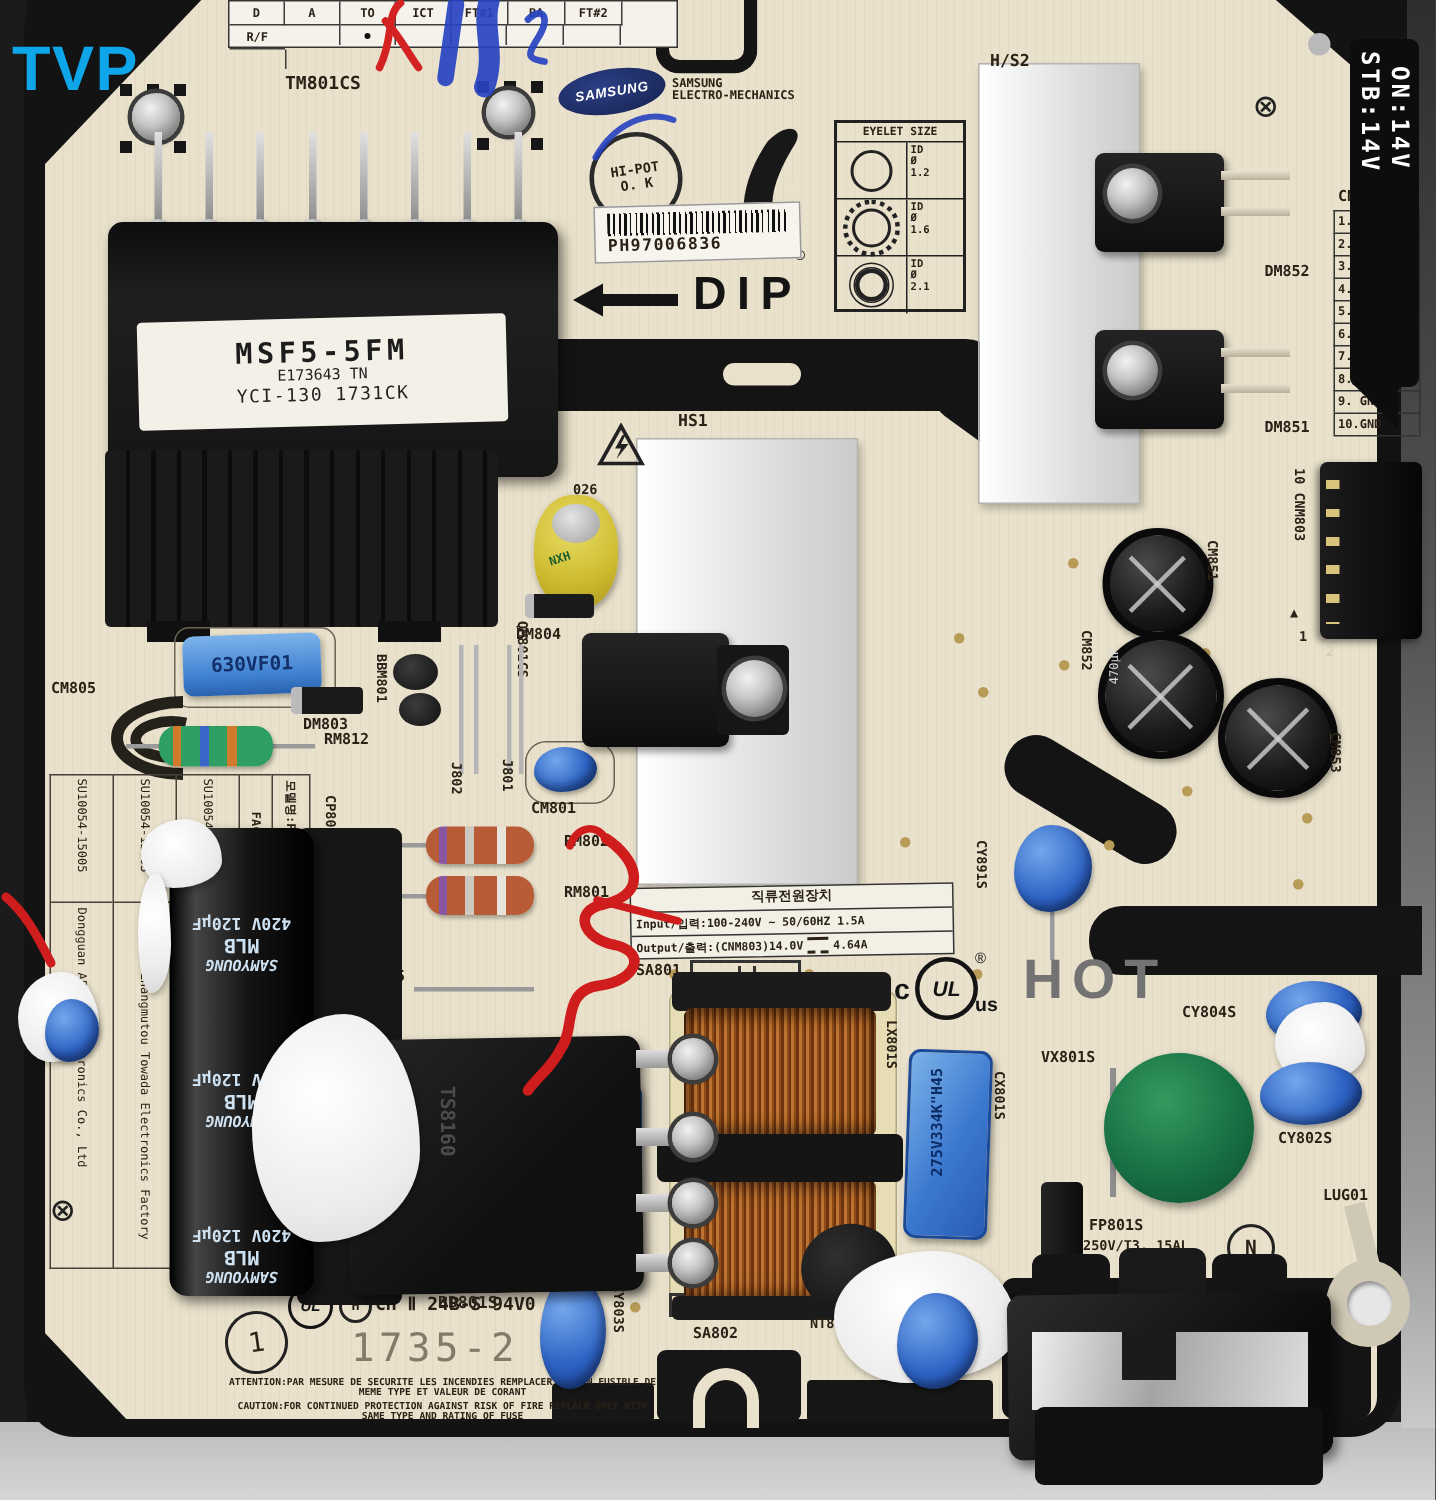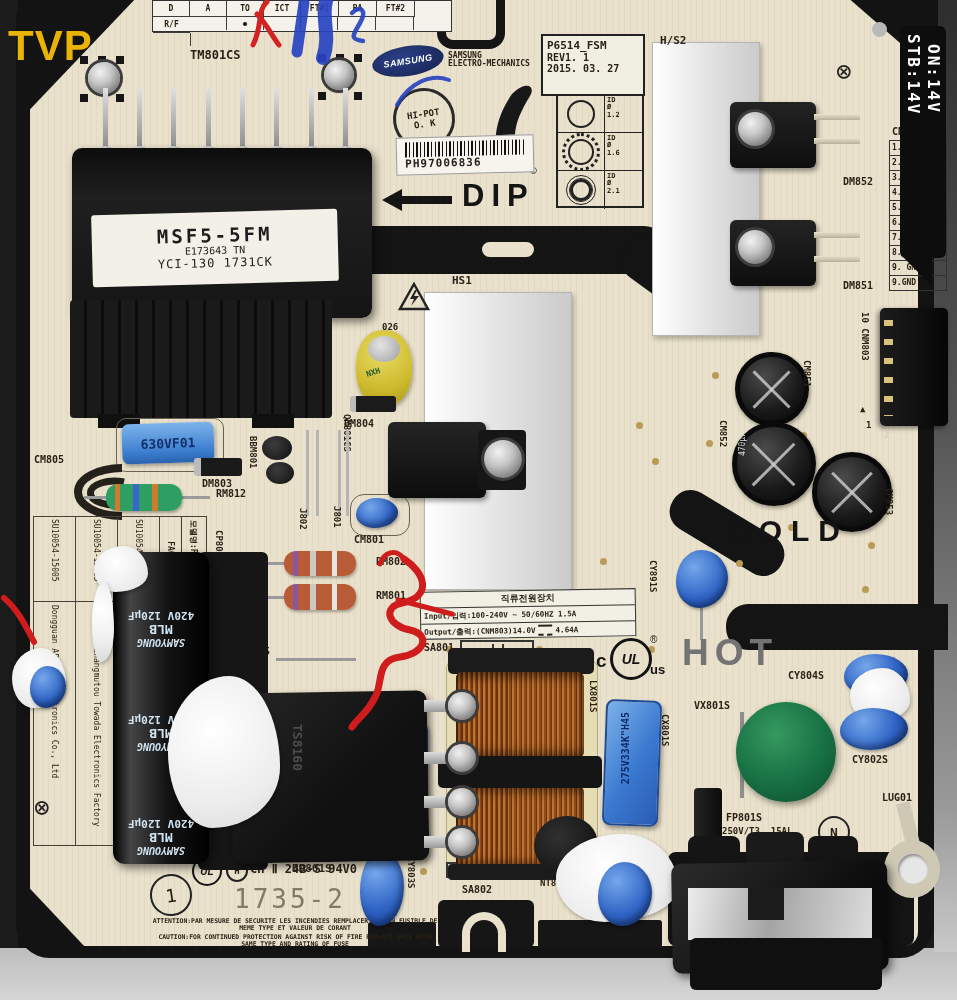--- a/index.html
+++ b/index.html
@@ -42,21 +42,21 @@
   <div class="abs" style="left:0;top:948px;width:957px;height:52px;background:linear-gradient(180deg,#bdbdbd,#d6d6d6);z-index:0;"></div>
   <div class="abs" style="left:934px;top:0;width:23px;height:952px;background:linear-gradient(180deg,#2e2e2e,#565656 45%,#9a9a9a 85%,#c9c9c9);z-index:0;"></div>
 
   <div class="abs frame" style="left:16px;top:-14px;width:918px;height:972px;z-index:1;"></div>
   <div class="abs board" style="left:30px;top:0;width:888px;height:946px;z-index:2;"></div>
   <div class="abs" style="left:18px;top:-4px;width:120px;height:126px;background:#131313;clip-path:polygon(0 0,100% 0,0 100%);z-index:3;"></div>
   <div class="abs" style="left:846px;top:-4px;width:92px;height:80px;background:#131313;clip-path:polygon(0 0,100% 0,100% 100%);z-index:3;"></div>
   <div class="abs" style="left:18px;top:876px;width:68px;height:72px;background:#131313;clip-path:polygon(0 0,0 100%,100% 100%);z-index:3;"></div>
   <div class="abs" style="left:437px;top:0;width:50px;height:40px;border:9px solid #151515;border-top:none;border-radius:0 0 16px 16px;z-index:4;"></div>
 
-  <div class="abs sans" style="left:8px;top:22px;font-size:42px;font-weight:bold;color:#eab308;z-index:50;letter-spacing:1px;">TVP</div>
+  <div class="abs sans" style="left:8px;top:22px;font-size:42px;font-weight:bold;color:#0ea5e9;z-index:50;letter-spacing:1px;">TVP</div>
 
   <div class="abs" style="left:152px;top:0;width:298px;height:30px;background:#f4f2ea;border:1px solid #333;display:flex;flex-wrap:wrap;z-index:10;">
     <div class="cell silk" style="width:36px;height:15px;font-size:8px;border-bottom:1px solid #3d3d3d;">D</div>
     <div class="cell silk" style="width:36px;height:15px;font-size:8px;border-bottom:1px solid #3d3d3d;">A</div>
     <div class="cell silk" style="width:36px;height:15px;font-size:8px;border-bottom:1px solid #3d3d3d;">TO</div>
     <div class="cell silk" style="width:36px;height:15px;font-size:8px;border-bottom:1px solid #3d3d3d;">ICT</div>
     <div class="cell silk" style="width:37px;height:15px;font-size:8px;border-bottom:1px solid #3d3d3d;">FT#1</div>
     <div class="cell silk" style="width:37px;height:15px;font-size:8px;border-bottom:1px solid #3d3d3d;">BA</div>
     <div class="cell silk" style="width:37px;height:15px;font-size:8px;border-bottom:1px solid #3d3d3d;">FT#2</div>
     <div class="cell silk" style="width:37px;height:15px;font-size:8px;border-bottom:1px solid #3d3d3d;border-right:none;">R/F</div>
@@ -101,25 +101,20 @@
   <div class="abs silk lbl" style="left:448px;top:52px;font-size:8px;z-index:10;">
     <div>SAMSUNG</div>
     <div>ELECTRO-MECHANICS</div>
   </div>
   <svg class="abs" width="62" height="96" viewBox="0 0 62 96" style="left:482px;top:82px;z-index:10;">
     <path d="M26,86 C8,74 10,40 30,12 C44,-2 54,4 48,14 C38,30 30,48 34,62 C40,56 46,52 50,56 C52,62 44,80 34,86 Z" fill="#181818"></path>
     <circle cx="46" cy="44" r="5" fill="#e9e1cb"></circle>
     <text x="48" y="92" font-size="11" fill="#181818">©</text>
   </svg>
 
-  <div class="abs" style="left:541px;top:34px;width:104px;height:62px;background:#f1eee2;border:2px solid #222;z-index:10;padding:3px 4px;box-sizing:border-box;">
-    <div class="silk" style="font-size:11px;">P6514_FSM</div>
-    <div class="silk" style="font-size:10px;">REV1. 1</div>
-    <div class="silk" style="font-size:10px;">2015. 03. 27</div>
-  </div>
   <div class="abs" style="left:556px;top:80px;width:88px;height:128px;border:2px solid #222;z-index:9;box-sizing:border-box;">
     <div class="silk" style="font-size:7.5px;text-align:center;border-bottom:1px solid #222;height:12px;line-height:12px;">EYELET SIZE</div>
     <div style="display:flex;height:37px;border-bottom:1px solid #222;">
       <div style="flex:1.4;display:flex;align-items:center;justify-content:center;">
           <span style="width:24px;height:24px;border:2.5px solid #222;border-radius:50%;"></span>
         </div>
       <div class="silk lbl" style="flex:1;border-left:1px solid #222;font-size:7px;padding:2px;">
           <div>ID</div>
           <div>Ø</div>
           <div>1.2</div>
@@ -187,21 +182,21 @@
   <div class="abs" style="left:889px;top:140px;width:58px;height:150px;z-index:9;">
     <div class="silk" style="font-size:8px;border:1px solid #333;border-bottom:none;height:14px;line-height:14px;padding-left:2px;">1. 14V</div>
     <div class="silk" style="font-size:8px;border:1px solid #333;border-bottom:none;height:14px;line-height:14px;padding-left:2px;">2. 14V</div>
     <div class="silk" style="font-size:8px;border:1px solid #333;border-bottom:none;height:14px;line-height:14px;padding-left:2px;">3. 14V</div>
     <div class="silk" style="font-size:8px;border:1px solid #333;border-bottom:none;height:14px;line-height:14px;padding-left:2px;">4. 14V</div>
     <div class="silk" style="font-size:8px;border:1px solid #333;border-bottom:none;height:14px;line-height:14px;padding-left:2px;">5. N.C</div>
     <div class="silk" style="font-size:8px;border:1px solid #333;border-bottom:none;height:14px;line-height:14px;padding-left:2px;">6. 14V</div>
     <div class="silk" style="font-size:8px;border:1px solid #333;border-bottom:none;height:14px;line-height:14px;padding-left:2px;">7. GND</div>
     <div class="silk" style="font-size:8px;border:1px solid #333;border-bottom:none;height:14px;line-height:14px;padding-left:2px;">8. GND</div>
     <div class="silk" style="font-size:8px;border:1px solid #333;border-bottom:none;height:14px;line-height:14px;padding-left:2px;">9. GND</div>
-    <div class="silk" style="font-size:8px;border:1px solid #333;height:14px;line-height:14px;padding-left:2px;">9.GND</div>
+    <div class="silk" style="font-size:8px;border:1px solid #333;height:14px;line-height:14px;padding-left:2px;">10.GND</div>
   </div>
 
   <div class="abs" style="left:880px;top:308px;width:68px;height:118px;background:linear-gradient(90deg,#1c1c1c,#060606);border-radius:5px;z-index:30;box-shadow:-2px 2px 5px rgba(0,0,0,.5);"></div>
   <div class="abs" style="left:884px;top:320px;width:9px;height:96px;background:repeating-linear-gradient(180deg,#d9c27a 0 6px,transparent 6px 19px);z-index:31;"></div>
   <span class="abs silk vtext" style="left:860px;top:312px;font-size:9px;z-index:9;"><span>10</span> <span>CNM803</span></span>
   <span class="abs silk" style="left:860px;top:404px;font-size:9px;z-index:9;">▲</span>
   <span class="abs silk" style="left:866px;top:420px;font-size:9px;z-index:9;">1</span>
   <span class="abs silk" style="left:884px;top:430px;font-size:9px;z-index:31;color:#d8d0bc;">2</span>
 
   <div class="abs ecap" style="left:735px;top:352px;width:64px;height:64px;z-index:9;"></div>
@@ -328,21 +323,20 @@
   <span class="abs silk" style="left:424px;top:642px;font-size:10px;z-index:9;">SA801</span>
   <div class="abs" style="left:460px;top:640px;width:74px;height:17px;border:2px solid #333;z-index:9;box-sizing:border-box;">
     <span style="position:absolute;left:30px;top:2px;width:2px;height:9px;background:#333;"></span>
     <span style="position:absolute;left:40px;top:2px;width:2px;height:9px;background:#333;"></span>
   </div>
 
   <span class="abs silk vtext" style="left:648px;top:560px;font-size:9px;z-index:9;">CY891S</span>
   <div class="abs blobB" style="left:676px;top:550px;width:52px;height:58px;z-index:10;"></div>
   <div class="abs" style="left:700px;top:606px;width:3px;height:34px;background:#9a9a9a;z-index:9;"></div>
 
-  <div class="abs sans" style="left:728px;top:514px;font-size:30px;font-weight:900;letter-spacing:9px;color:#141414;z-index:9;">COLD</div>
 
   <span class="abs sans" style="left:596px;top:650px;font-size:19px;font-weight:bold;color:#141414;z-index:9;">c</span>
   <div class="abs" style="left:610px;top:638px;width:36px;height:36px;border:3px solid #141414;border-radius:50%;z-index:9;display:flex;align-items:center;justify-content:center;">
     <span class="sans" style="font-size:14px;font-weight:bold;font-style:italic;color:#141414;">UL</span>
   </div>
   <span class="abs sans" style="left:650px;top:634px;font-size:10px;color:#141414;z-index:9;">®</span>
   <span class="abs sans" style="left:650px;top:662px;font-size:13px;font-weight:bold;color:#141414;z-index:9;">us</span>
   <div class="abs sans" style="left:682px;top:632px;font-size:37px;font-weight:900;letter-spacing:6px;color:#737373;z-index:9;">HOT</div>
 
   <span class="abs silk" style="left:376px;top:708px;font-size:10px;z-index:9;">CX802S</span>

